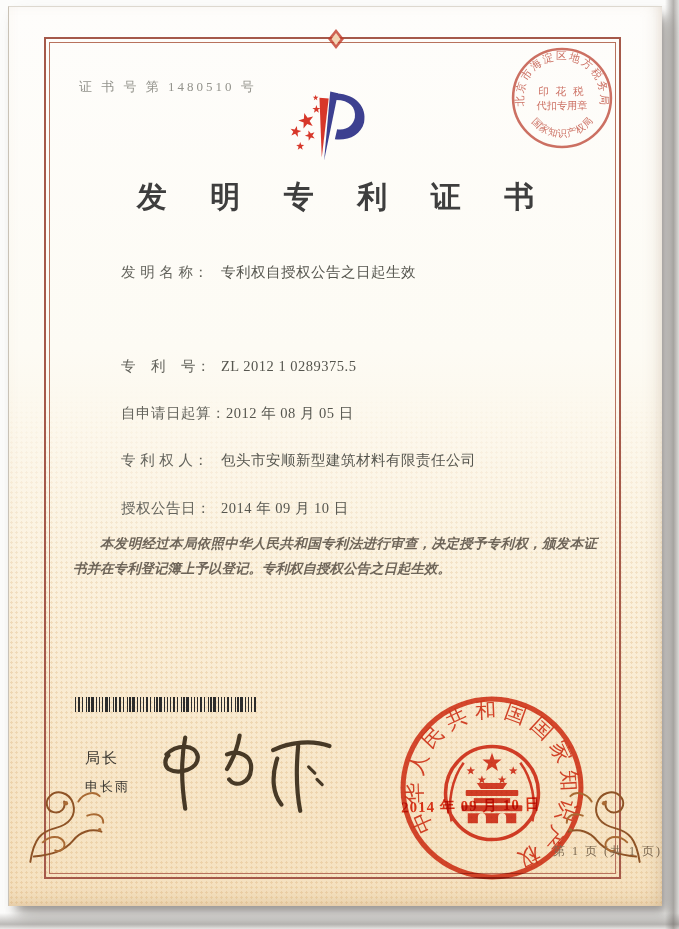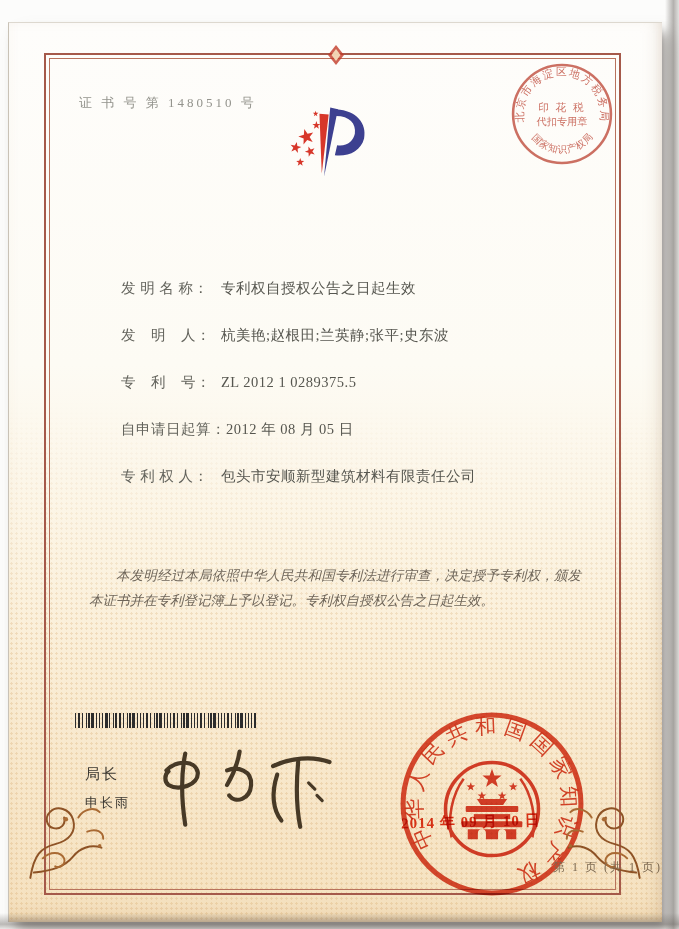--- a/index.html
+++ b/index.html
@@ -1,21 +1,21 @@
 <!DOCTYPE html>
 <html><head>
 <meta charset="utf-8">
 <style>
   html,body{margin:0;padding:0;width:679px;height:929px;overflow:hidden;
     background:#fcfcfb;font-family:"Liberation Serif","DejaVu Serif",serif;}
   .scan-edge-right{position:absolute;right:0;top:0;width:14px;height:100%;
     background:linear-gradient(90deg,rgba(90,85,80,.0),rgba(90,85,80,.45) 60%,rgba(150,145,140,.25));}
   .scan-edge-bottom{position:absolute;left:0;bottom:0;width:100%;height:16px;
     background:linear-gradient(180deg,rgba(90,85,80,.0),rgba(90,85,80,.4) 70%,rgba(160,155,150,.2));}
-  .page{position:absolute;left:8px;top:22px;width:653px;height:899px;
+  .page{position:absolute;left:8px;top:6px;width:653px;height:899px;
     background:linear-gradient(180deg,#fefdfb 0%,#fdfbf4 38%,#fbf1dd 64%,#f8e8cc 82%,#f5e1bf 100%);
     border-left:1px solid #c9c2b6;border-top:1px solid #ddd8cf;
     box-shadow:6px 8px 10px -2px rgba(70,65,60,.45),12px 14px 18px rgba(120,115,108,.25),
       inset -12px 0 20px -14px rgba(150,120,90,.35), inset 0 -16px 26px -18px rgba(165,115,60,.3);}
   .texture{position:absolute;left:0;right:0;top:42%;bottom:0;pointer-events:none;
     background-image:radial-gradient(rgba(205,150,80,.22) 1px,rgba(0,0,0,0) 1.3px);
     background-size:5px 5px;
     -webkit-mask-image:linear-gradient(180deg,transparent,#000 45%);
     mask-image:linear-gradient(180deg,transparent,#000 45%);}
   .frame{position:absolute;left:35px;top:30px;right:41px;bottom:27px;
@@ -26,21 +26,21 @@
   .logo{position:absolute;left:272px;top:72px;}
   .title{position:absolute;left:0;top:170px;width:100%;text-align:center;
     font-size:30px;font-weight:600;color:#3e3e3e;letter-spacing:18px;padding-left:18px;
     box-sizing:border-box;}
   .field{position:absolute;left:70px;font-size:14.5px;color:#5d5d56;letter-spacing:.5px;
     white-space:nowrap;}
   .field .lbl{display:inline-block;min-width:100px;color:#63635c;margin-left:42px;}
   .field .val{color:#56564f;}
   .body-text{position:absolute;left:64px;top:524px;width:524px;color:#6e6559;
     font-size:13.5px;line-height:25px;text-align:justify;font-style:italic;}
-  .body-text p{margin:16px;text-indent:2em;}
+  .body-text p{margin:0;text-indent:2em;font-weight:bold;}
   .barcode{position:absolute;left:66px;top:690px;width:181px;height:15px;
     background-image:repeating-linear-gradient(90deg,
       #2c2c2c 0 1.5px,transparent 1.5px 3px,
       #2c2c2c 3px 5.5px,transparent 5.5px 7.5px,
       #2c2c2c 7.5px 8.5px,transparent 8.5px 11px,
       #2c2c2c 11px 12px,transparent 12px 13.5px);}
   .signer-title{position:absolute;left:76px;top:742px;font-size:15px;color:#3a3731;
     letter-spacing:2px;font-family:Liberation Sans, sans-serif;}
   .signer-name{position:absolute;left:76px;top:771px;font-size:13px;color:#3a3731;
     letter-spacing:2px;font-family:Liberation Sans, sans-serif;}
@@ -82,35 +82,36 @@
       <use href="#star" transform="translate(19,58) scale(0.75) rotate(12)"></use>
       <use href="#star" transform="translate(38,63) scale(0.7) rotate(-20)"></use>
       <use href="#star" transform="translate(25,77) scale(0.55)"></use>
       <use href="#star" transform="translate(45,14) scale(0.38)"></use>
     </g>
     <polygon points="50,14 62,15 53,92" fill="#d7372a"></polygon>
     <polygon points="64,6 74,8 56,96" fill="#3d4090"></polygon>
     <path d="M72,8 C98,10 112,26 108,46 C104,62 88,70 70,68 L73,55 C86,57 94,49 96,40 C98,26 88,16 69,17 Z" fill="#3d4090"></path>
   </svg>
 
+  <div class="title">发 明 专 利 证 书</div>
 
   <div class="field" style="top:256px">
     <span class="lbl">发 明 名 称：</span><span class="val">专利权自授权公告之日起生效</span>
-  </div>
-  <div class="field" style="top:303px">
-    <span class="lbl">发　明　人：</span><span class="val">杭美艳;赵根田;兰英静;张平;史东波</span>
   </div>
   <div class="field" style="top:350px">
     <span class="lbl">专　利　号：</span><span class="val">ZL 2012 1 0289375.5</span>
   </div>
   <div class="field" style="top:397px">
     <span class="lbl">自申请日起算：</span><span class="val">2012 年 08 月 05 日</span>
   </div>
   <div class="field" style="top:444px">
     <span class="lbl">专 利 权 人：</span><span class="val">包头市安顺新型建筑材料有限责任公司</span>
+  </div>
+  <div class="field" style="top:492px">
+    <span class="lbl">授权公告日：</span><span class="val">2014 年 09 月 10 日</span>
   </div>
 
   <div class="body-text">
     <p>本发明经过本局依照中华人民共和国专利法进行审查，决定授予专利权，颁发本证书并在专利登记簿上予以登记。专利权自授权公告之日起生效。</p>
   </div>
 
   <div class="barcode"></div>
 
   <div class="signer-title">局长</div>
   <div class="signer-name">申长雨</div>

